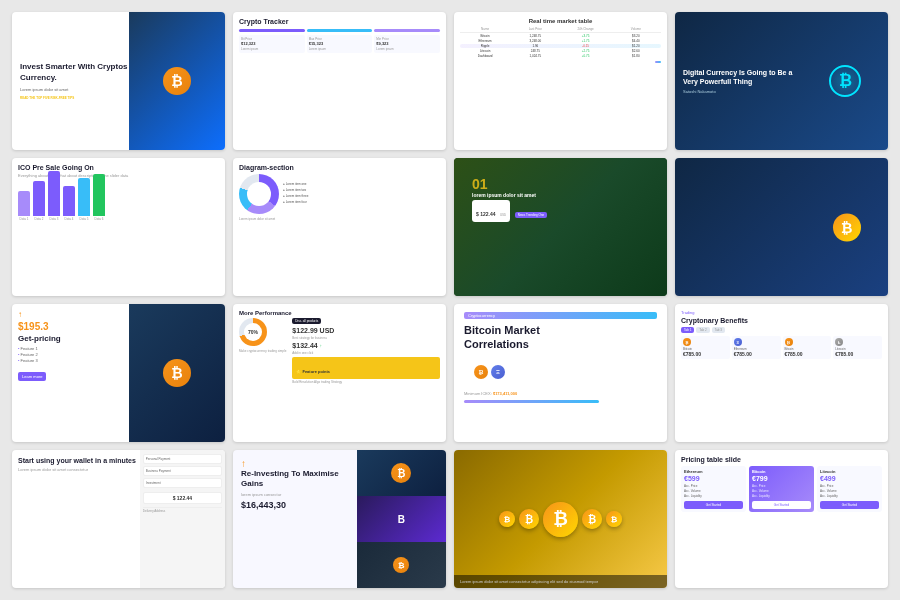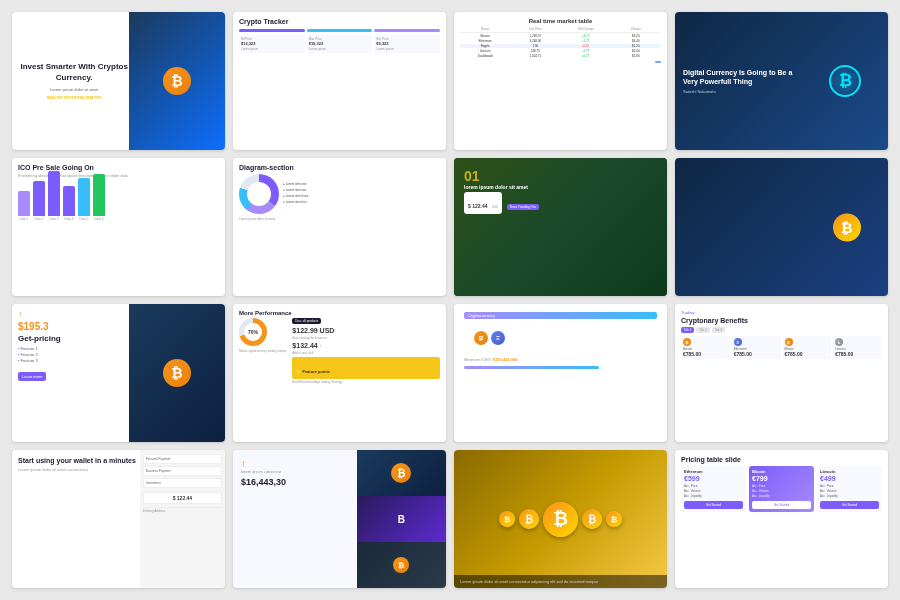--- a/index.html
+++ b/index.html
@@ -109,21 +109,21 @@
     .slide-7 {
       background: linear-gradient(135deg, #1a3a1a, #2a5a2a);
       padding: 0;
       position: relative;
       overflow: hidden;
     }
     .slide-7-bg {
       position: absolute; inset: 0;
       background: linear-gradient(135deg, #2d5016, #1a4a2a, #0d3a1a);
     }
-    .slide-7-content { position: relative; z-index: 2; padding: 10px; }
+    .slide-7-content { position: relative; z-index: 2; padding: 18px; }
     .slide-7 .s-num { font-size: 14px; font-weight: 900; color: #f5c518; opacity: 0.8; }
     .slide-7 .s-title { font-size: 5px; font-weight: 700; color: #fff; margin-bottom: 2px; }
     .slide-7 .price-tag { background: white; border-radius: 3px; padding: 2px 4px; display: inline-block; }
     .slide-7 .price-val { font-size: 5px; font-weight: 700; color: #333; }
     .trending-badge { background: #7c5cfc; border-radius: 2px; padding: 1px 3px; font-size: 3px; color: white; margin-top: 2px; display: inline-block; }
     
     .slide-8 {
       background: linear-gradient(135deg, #0f2744, #1a4080);
       padding: 8px;
     }
@@ -212,21 +212,21 @@
     .gold-coin { width: 20px; height: 20px; border-radius: 50%; background: linear-gradient(135deg, #f7931a, #ffd700); display: flex; align-items: center; justify-content: center; color: white; font-size: 10px; font-weight: 900; box-shadow: 0 2px 4px rgba(0,0,0,0.3); }
     .gold-coin-lg { width: 35px; height: 35px; font-size: 18px; }
     .gold-coin-sm { width: 16px; height: 16px; font-size: 8px; }
   </style>
 </head>
 <body>
 
 <div class="grid">
 
   <div class="slide slide-1">
-    <div style="width:55%; z-index:1;text-align:center;">
+    <div style="width:55%; z-index:1;">
       <div class="title">Invest Smarter With Cryptos Currency.</div>
       <div class="subtitle">Lorem ipsum dolor sit amet</div>
       <div class="link" style="font-size:3px; margin-top:4px;">READ THE TOP FIVE RISK-FREE TIPS</div>
     </div>
     <div class="img-area">
       <div class="bitcoin-coin">₿</div>
     </div>
   </div>
 
   <div class="slide slide-2">
@@ -415,20 +415,21 @@
           <span>⭐ </span>
           <span>Feature points</span>
         </div>
         <div style="font-size:3px;color:#999;margin-top:1px;">Bold Resolution Algo trading Strategy</div>
       </div>
     </div>
   </div>
 
   <div class="slide slide-11">
     <div class="slide-11-badge">Cryptocurrency</div>
+    <div class="s-title" style="font-size:11px;font-weight:700;color:#1a1a2e;line-height:1.3;margin-bottom:5px;">Bitcoin Market<br>Correlations</div>
     <div class="slide-11 coin-icons">
       <div class="coin-icon coin-btc">₿</div>
       <div class="coin-icon coin-eth">Ξ</div>
     </div>
     <div style="font-size:4px;color:#999;">
       Minimum ICEX: <span style="font-weight:700;color:#f7931a;">$173,411,000</span>
     </div>
     <div style="height:3px;background:linear-gradient(90deg,#a78bfa,#38bdf8);border-radius:2px;margin-top:4px;width:70%;"></div>
   </div>
 
@@ -474,20 +475,21 @@
       <div class="wallet-card">Business Payment</div>
       <div class="wallet-card">Investment</div>
       <div class="wallet-price">$ 122.44</div>
       <div style="font-size:3px;color:#999;border-top:1px solid #eee;padding-top:1px;margin-top:1px;">Delivery Address</div>
     </div>
   </div>
 
   <div class="slide slide-14">
     <div style="width:55%;">
       <div style="font-size:10px;color:#f7931a;">↑</div>
+      <div class="s-title" style="font-size:8px;font-weight:700;color:#1a1a2e;line-height:1.3;margin-bottom:2px;">Re-Investing To Maximise Gains</div>
       <div class="s-sub" style="font-size:4px;color:#999;margin-bottom:3px;">lorem ipsum consectur</div>
       <div style="font-size:9px;font-weight:700;color:#1a1a2e;">$16,443,30</div>
     </div>
     <div class="img-strip">
       <div class="img-strip-top">
         <div class="bitcoin-coin" style="width:20px;height:20px;font-size:10px;">₿</div>
       </div>
       <div class="img-strip-mid">
         <div style="color:white;font-size:10px;font-weight:900;">B</div>
       </div>

